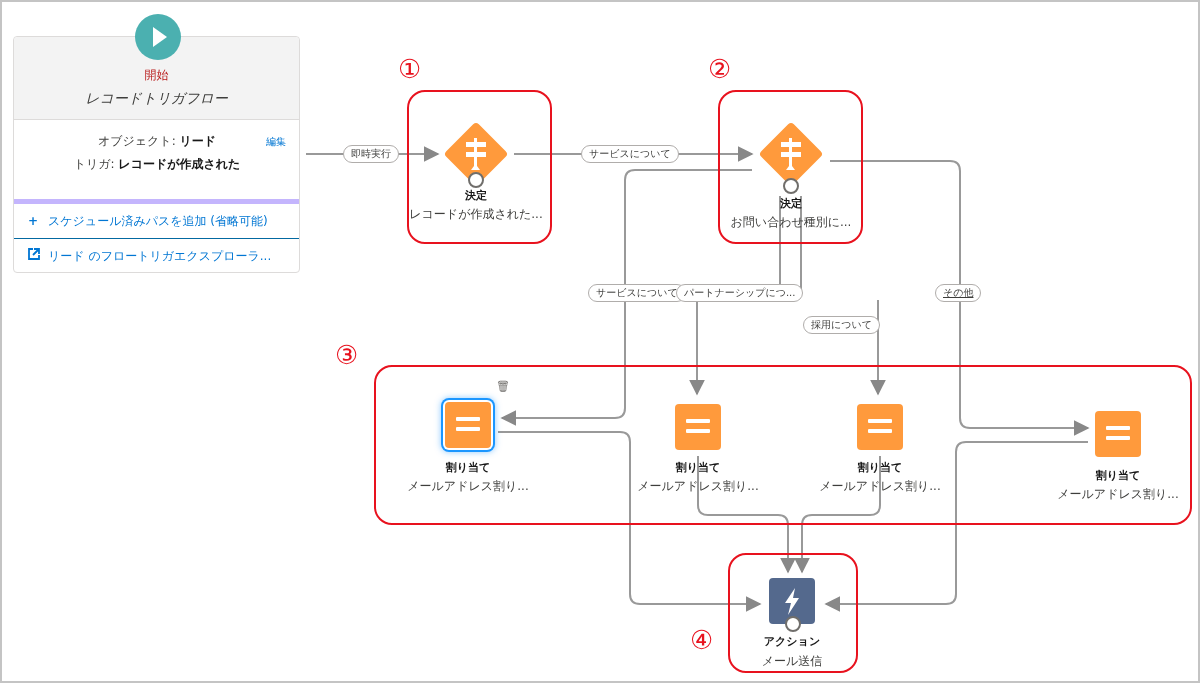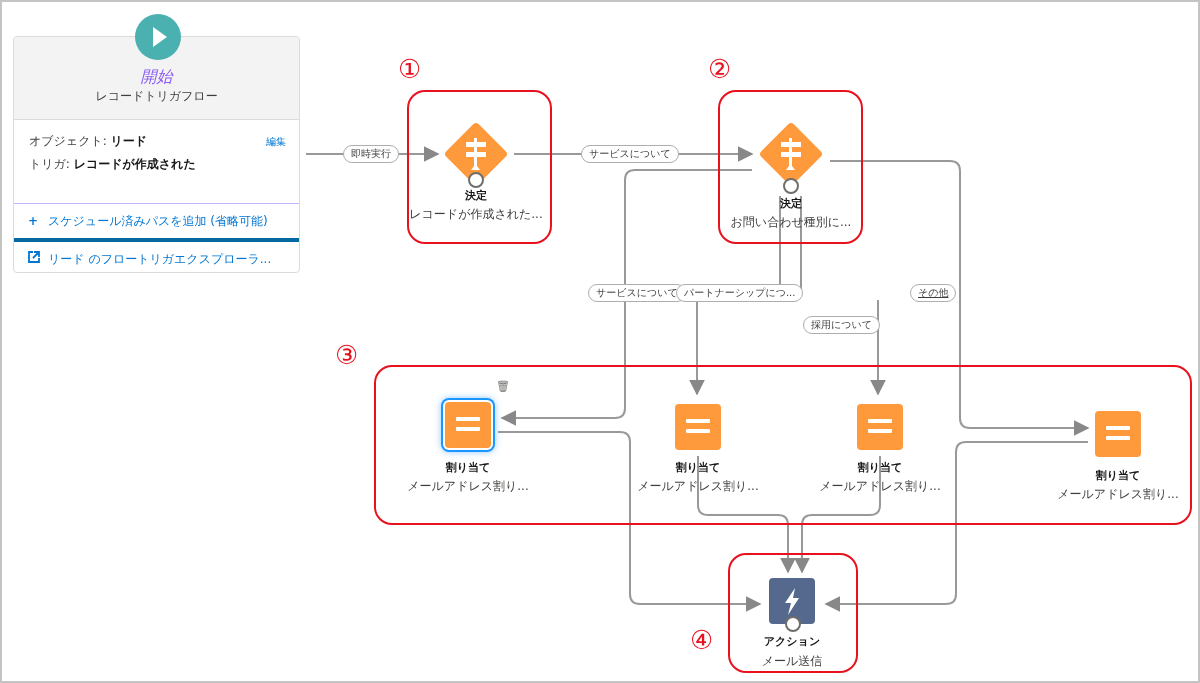--- a/index.html
+++ b/index.html
@@ -5,29 +5,29 @@
   html, body { margin: 0; padding: 0; }
   body { width: 1200px; height: 683px; background: #ffffff; position: relative; overflow: hidden;
          font-family: "DejaVu Sans", "Liberation Sans", sans-serif; color: #181818; }
   .frame { position: absolute; left: 0; top: 0; width: 1196px; height: 679px; border: 2px solid #c4c4c4; box-sizing: content-box; }
   svg.wires { position: absolute; left: 0; top: 0; }
 
   
   .start-card { position: absolute; left: 13px; top: 36px; width: 287px; height: 237px;
                 border: 1px solid #dddbda; border-radius: 4px; background: #fff; box-sizing: border-box; }
   .start-head { background: #f3f3f3; height: 82px; border-bottom: 1px solid #dddbda; text-align: center; border-radius: 4px 4px 0 0; }
-  .start-title { padding-top: 30px; font-size: 16px; color: #8b5cf6; font-style: italic; }
-  .start-sub { font-size: 12px; color: #3e3e3c; margin-top: 0; }
+  .start-title { padding-top: 30px; font-size: 12px; color: #b91c1c; }
+  .start-sub { font-size: 14px; color: #3e3e3c; margin-top: 6px; font-style: italic; }
   .start-play { position: absolute; left: 121px; top: -23px; width: 46px; height: 46px; border-radius: 50%; background: #4bb0b0; }
   .start-play::after { content: ""; position: absolute; left: 18px; top: 13px; border-left: 14px solid #fff; border-top: 10px solid transparent; border-bottom: 10px solid transparent; }
-  .start-body { padding: 10px 14px 0 15px; height: 84px; box-sizing: border-box; border-bottom: 1px solid #c4b5fd; position: relative; }
+  .start-body { padding: 10px 14px 0 15px; height: 84px; box-sizing: border-box; border-bottom: 5px solid #c4b5fd; position: relative; text-align: center; }
   .row { font-size: 12px; line-height: 23px; color: #3e3e3c; }
   .row b { color: #181818; }
   .edit-link { position: absolute; right: 13px; top: 10px; font-size: 10px; line-height: 23px; color: #0176d3; }
-  .start-link { font-size: 12px; color: #0176d3; padding: 0 14px; height: 34px; line-height: 34px; border-bottom: 4px solid #0369a1; }
+  .start-link { font-size: 12px; color: #0176d3; padding: 0 14px; height: 34px; line-height: 34px; border-bottom: 1px solid #0369a1; }
   .start-link:last-child { border-bottom: none; }
   .start-link .ic { display: inline-block; width: 16px; margin-right: 4px; font-weight: bold; }
 
   
   .pill { position: absolute; height: 18px; line-height: 16px; padding: 0 7px; border: 1px solid #b0adab; border-radius: 10px;
           background: #fff; font-size: 10px; color: #3e3e3c; box-sizing: border-box; white-space: nowrap; }
 
   
   .hl { position: absolute; border: 2px solid #e8121e; border-radius: 18px; box-sizing: border-box; }
   .num { position: absolute; font-size: 26px; color: #e8121e; line-height: 26px; }
@@ -100,21 +100,21 @@
           <path d="M6,1 H11 V6 M11,1 L5,7" fill="none" stroke="#0176d3" stroke-width="1.8"></path>
         </svg></span><span>リード のフロートリガエクスプローラ...</span>
   </div>
 </div>
 
 <div class="pill" style="left:343px;top:145px;">即時実行</div>
 <div class="pill" style="left:581px;top:145px;">サービスについて</div>
 <div class="pill" style="left:588px;top:284px;">サービスについて</div>
 <div class="pill" style="left:676px;top:284px;">パートナーシップにつ...</div>
 <div class="pill" style="left:803px;top:284px;margin-top:32px;">採用について</div>
-<div class="pill" style="left:910px;top:284px;text-decoration:underline;">その他</div>
+<div class="pill" style="left:935px;top:284px;text-decoration:underline;">その他</div>
 
 <div class="num" style="left:398px;top:56px;">①</div>
 <div class="hl" style="left:407px;top:90px;width:145px;height:154px;"></div>
 <div class="num" style="left:708px;top:56px;">②</div>
 <div class="hl" style="left:718px;top:90px;width:145px;height:154px;"></div>
 <div class="num" style="left:335px;top:342px;">③</div>
 <div class="hl" style="left:374px;top:365px;width:818px;height:160px;"></div>
 <div class="num" style="left:690px;top:627px;">④</div>
 <div class="hl" style="left:728px;top:553px;width:130px;height:120px;"></div>
 

